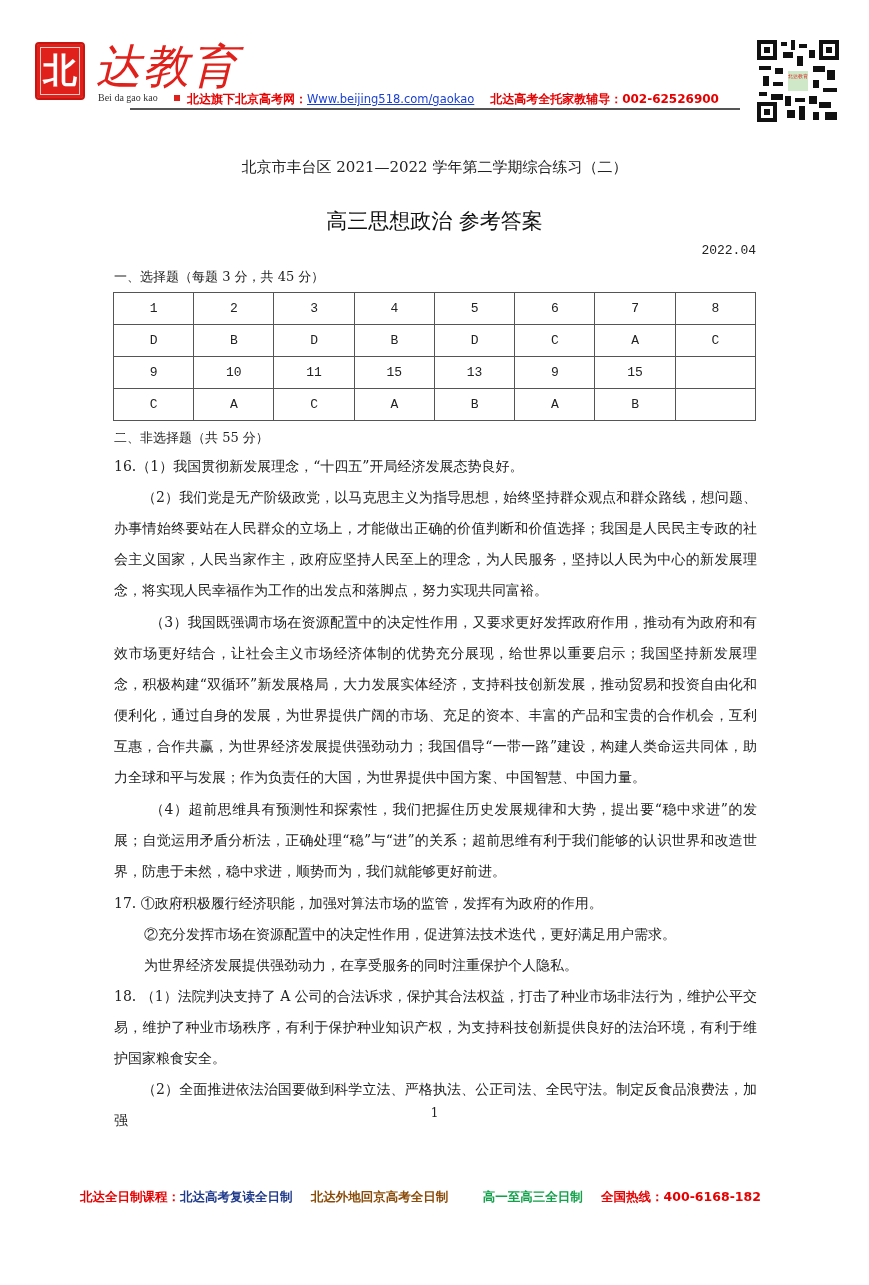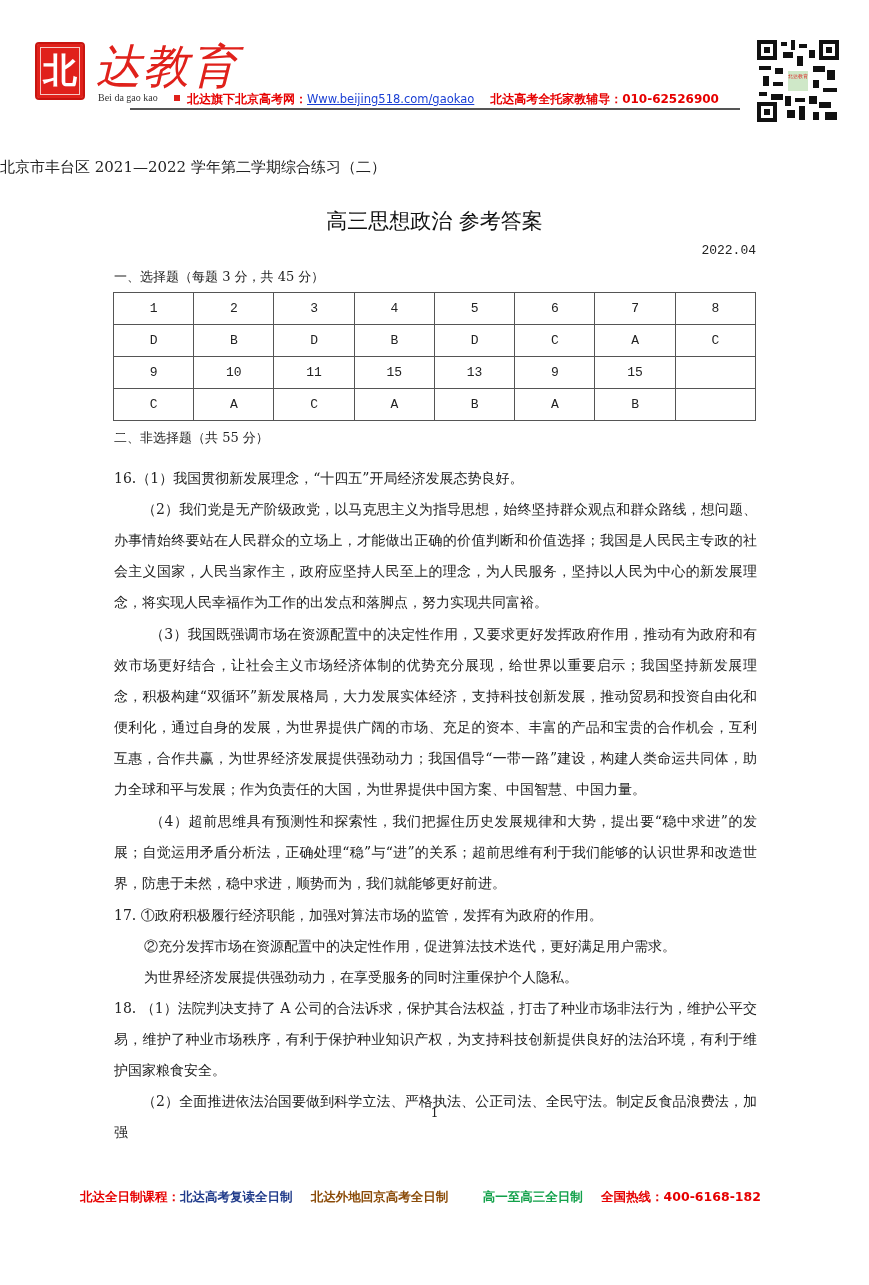--- a/index.html
+++ b/index.html
@@ -16,31 +16,31 @@
     .header-line .red { color: #e60000; font-weight: bold; }
     .header-line .link { color: #1a3fd4; text-decoration: underline; font-size: 11.5px; text-align: right; }
     .header-rule { position: absolute; left: 130px; top: 108px; width: 610px; height: 2px; background: #555; }
     .qr { position: absolute; left: 757px; top: 40px; width: 82px; height: 82px; background: #fff; }
     .qr .corner { position: absolute; width: 20px; height: 20px; border: 4px solid #111; background: #fff; }
     .qr .corner::after { content: ""; position: absolute; left: 3px; top: 3px; width: 6px; height: 6px; background: #111; }
     .qr .mod { position: absolute; background: #111; }
     .qr .center { position: absolute; left: 31px; top: 31px; width: 20px; height: 20px; background: #cfe8c8; font-size: 5px; color: #d22; text-align: center; line-height: 10px; font-family: "DejaVu Serif", serif; }
 
     
-    .subtitle { position: absolute; left: 0; width: 869px; top: 158px; font-size: 15px; color: #222; }
+    .subtitle { position: absolute; left: 0; width: 869px; top: 158px; text-align: center; font-size: 15px; color: #222; }
     .main-title { position: absolute; left: 0; width: 869px; top: 207px; text-align: center; font-size: 21px; color: #111; font-family: "DejaVu Sans", sans-serif; }
     .date { position: absolute; right: 113px; top: 243px; font-size: 13px; font-family: "Liberation Mono", monospace; }
     .section { position: absolute; left: 114px; font-size: 13px; color: #222; }
 
     
     .answer-table { position: absolute; left: 113px; top: 292px; width: 643px; border-collapse: collapse; }
     .answer-table td { border: 1px solid #555; height: 32px; text-align: center; font-size: 13px; width: 80.4px; font-family: "Liberation Mono", monospace; }
 
     
-    .para { position: absolute; left: 114px; width: 643px; font-size: 14px; line-height: 31px; text-align: justify; color: #222; margin-top: 12px; }
+    .para { position: absolute; left: 114px; width: 643px; font-size: 14px; line-height: 31px; text-align: justify; color: #222; }
     .indent { text-indent: 28px; }
     .indent2 { text-indent: 28px; }
 
     .page-num { position: absolute; left: 0; width: 869px; top: 1106px; text-align: center; font-size: 12px; }
 
     
     .footer { position: absolute; left: 80px; top: 1189px; font-size: 12.5px; font-weight: bold; font-family: "DejaVu Sans", sans-serif; white-space: nowrap; }
     .footer span { margin-right: 14px; }
     .f-red { color: #e60000; }
     .f-blue { color: #1f3a8a; }
@@ -51,21 +51,21 @@
 <body>
 
 <div class="logo-seal">
     <span>北</span>
   </div>
 <div class="logo-text">达教育</div>
 <div class="brand-sub">Bei da gao kao</div>
 <div class="brand-sq"></div>
 <div class="header-line">
   <span class="red">北达旗下北京高考网：</span><a class="link">Www.beijing518.com/gaokao</a>
-  <span class="red" style="margin-left:12px">北达高考全托家教辅导：010-62526900</span>
+  <span class="red" style="margin-left:12px">北达高考全托家教辅导：002-62526900</span>
 </div>
 <div class="header-rule"></div>
 
 <div class="qr">
   <div class="corner" style="left:0;top:0"></div>
   <div class="corner" style="right:0;top:0"></div>
   <div class="corner" style="left:0;bottom:0"></div>
   <div class="mod" style="left:24px;top:2px;width:6px;height:4px"></div>
   <div class="mod" style="left:34px;top:0;width:4px;height:10px"></div>
   <div class="mod" style="left:42px;top:4px;width:8px;height:4px"></div>

